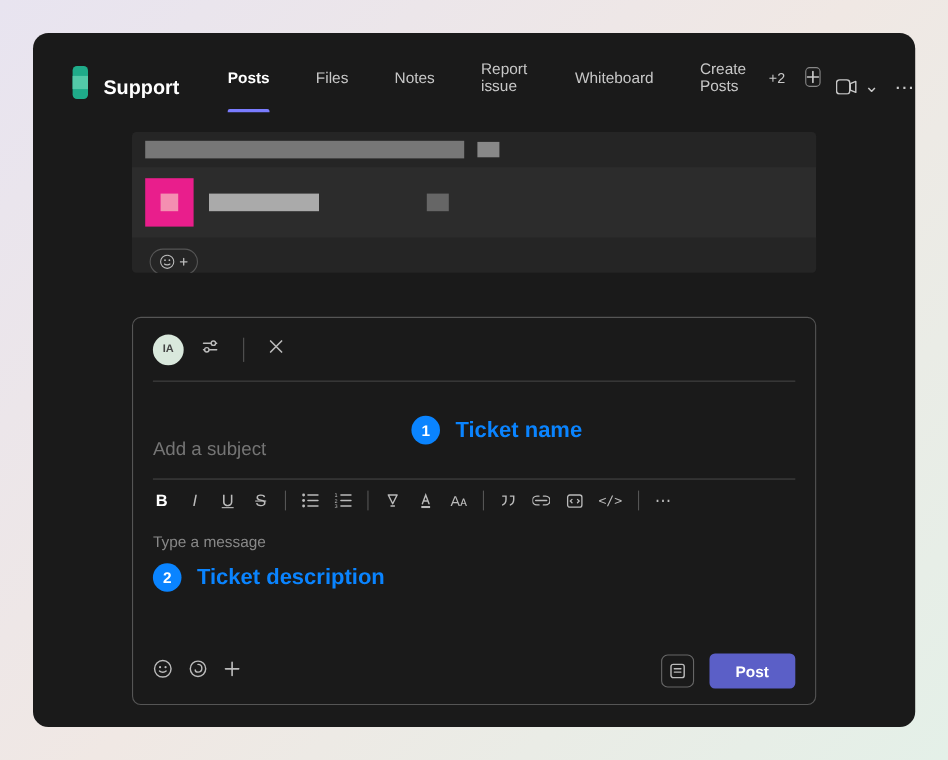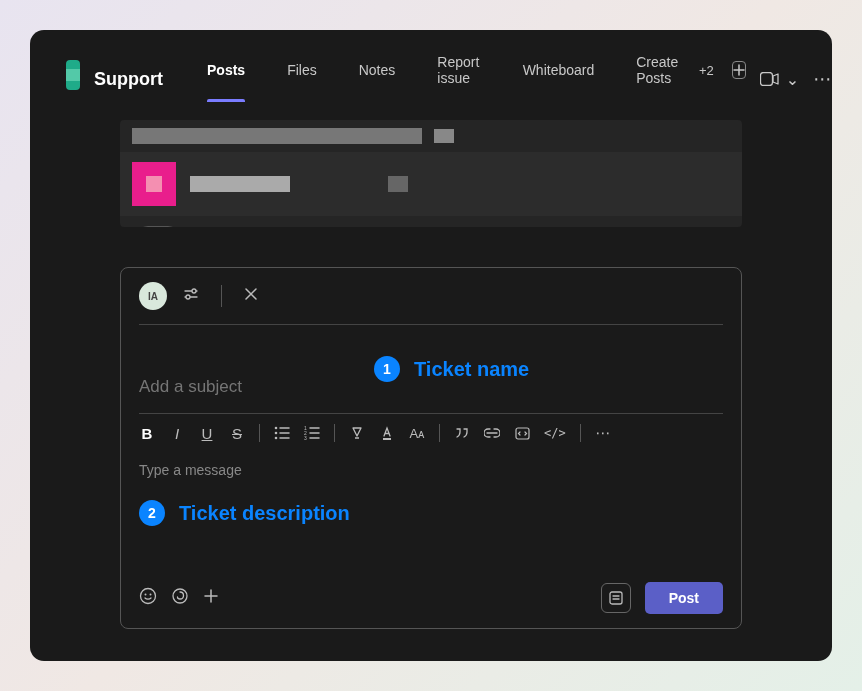--- a/index.html
+++ b/index.html
@@ -20,21 +20,21 @@
   .tabs { display: flex; gap: 18px; align-items: center; flex: 1; }
   .tab { font-size: 14px; color: #c8c8c8; cursor: pointer; padding: 4px 0; position: relative; margin-left: 24px; }
   .tab.active { color: #fff; font-weight: 600; }
   .tab.active::after { content:""; position:absolute; left:0; right:0; bottom:-20px; height:3px; background:#7a7cff; border-radius: 2px 2px 0 0; }
   .plus-badge { font-size: 13px; color: #c8c8c8; }
   .tab-add { width: 18px; height: 18px; border:1px solid #888; border-radius:4px; display:flex;align-items:center;justify-content:center;color:#c8c8c8;font-size:13px; cursor:pointer;}
   .topbar-right { display:flex; align-items:center; gap:14px; }
   .cam { display:flex; align-items:center; gap:6px; color:#c8c8c8; cursor:pointer; }
   .more-dots { color:#c8c8c8; cursor:pointer; font-size:18px; letter-spacing:2px; }
   
-  .content { flex:1; display:flex; flex-direction:column; padding: 0 0 32px 0; overflow:hidden; }
+  .content { flex:1; display:flex; flex-direction:column; padding: 0 0 20px 0; overflow:hidden; }
   .thread { margin: 30px 90px 0 90px; background:#252525; border-radius:4px; overflow:hidden; }
   .blur-row { display:flex; align-items:center; gap:12px; padding: 8px 12px; }
   .blur-sq { width:20px;height:14px;background:#888; }
   .blur-sq.big { width:44px;height:44px;background:#e91e8c; display:flex;align-items:center;justify-content:center;}
   .blur-sq.big > div { width:16px;height:16px;background:#f48fb1; }
   .blur-line { height:16px; background:#777; }
   .blur-row2 { background:#2c2c2c; padding:10px 12px; display:flex;align-items:center;gap:14px; }
   .reaction-row { padding: 10px 16px; }
   .reaction-pill { display:inline-flex; align-items:center; gap:4px; border:1px solid #555; border-radius:14px; padding:4px 8px; color:#c8c8c8; font-size:12px; cursor:pointer; }
   .reply-row { background:#2b2b2b; display:flex; align-items:center; gap:12px; padding: 12px 16px; cursor:pointer; }
@@ -56,21 +56,21 @@
   .badge { width:26px;height:26px;border-radius:50%;background:#0a84ff;color:#fff;display:flex;align-items:center;justify-content:center;font-weight:700;font-size:14px;}
   .annot { color:#0a84ff; font-size:20px; font-weight:700; }
   .toolbar { display:flex; align-items:center; gap:14px; padding: 10px 18px; color:#bbb; }
   .tb { cursor:pointer; font-size:15px; min-width:16px; text-align:center; display:inline-flex; align-items:center; justify-content:center; }
   .tb svg { display:block; }
   .tb.bold { font-weight:800; color:#fff; }
   .tb.italic { font-style:italic; }
   .tb.underline { text-decoration:underline; }
   .tb.strike { text-decoration:line-through; }
   .tsep { width:1px; height:18px; background:#555; }
-  .body-area { padding: 10px 18px 4px 18px; display:flex; flex-direction:column; gap:22px;justify-content:space-between; }
+  .body-area { padding: 10px 18px 4px 18px; display:flex; flex-direction:column; gap:12px;justify-content:space-between; }
   .body-placeholder { color:#888; font-size:14px; }
   .body-annot-row { display:flex; align-items:center; gap:14px; }
   .composer-footer { display:flex; align-items:center; padding: 14px 18px; gap:14px; margin-top:38px; }
   .footer-icon { color:#bbb; cursor:pointer; font-size:16px; }
   .footer-spacer { flex:1; }
   .format-toggle { width:30px;height:30px;border:1px solid #666;border-radius:6px;display:flex;align-items:center;justify-content:center;color:#bbb;cursor:pointer;}
   .post-btn { background:#5b5fc7; color:#ffffff; font-weight:600; font-size:14px; padding:8px 24px; border:none; border-radius:5px; cursor:pointer; }
 </style>
 </head>
 <body>

